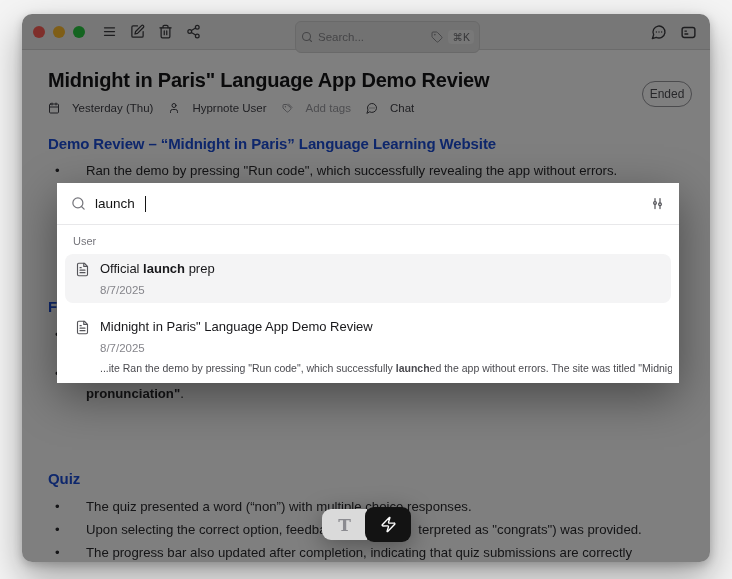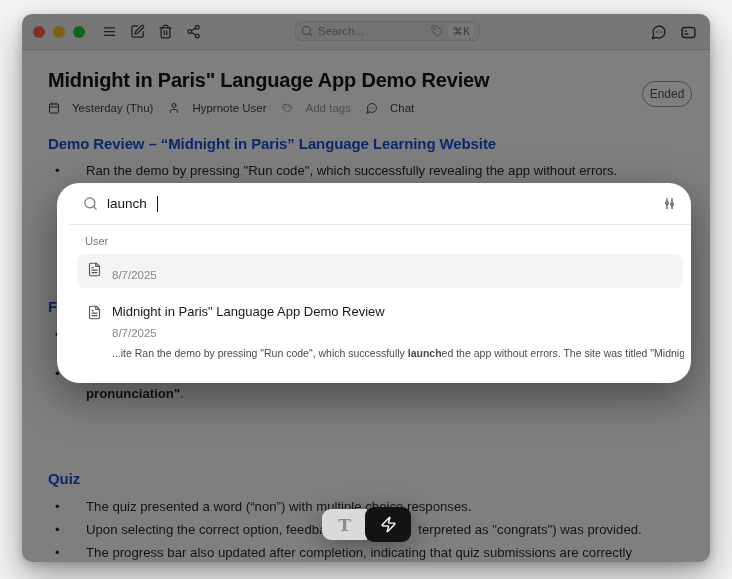--- a/index.html
+++ b/index.html
@@ -18,21 +18,21 @@
   .titlebar{
     position:absolute;top:0;left:0;right:0;height:36px;
     background:#eeeeee;border-bottom:1px solid #d7d7d7;
     display:flex;align-items:center;box-sizing:border-box;
   }
   .lights{display:flex;gap:8px;padding-left:11px;}
   .light{width:12px;height:12px;border-radius:50%;}
   .tb-icons{display:flex;gap:10px;margin-left:15px;color:#3a3a3e;}
   .tb-btn{width:18px;height:18px;display:flex;align-items:center;justify-content:center;background:none;border:none;padding:0;color:#3a3a3e;cursor:default;}
   .searchpill{
-    position:absolute;left:273px;top:7px;width:185px;height:20px;box-sizing:border-box;
+    position:absolute;left:273px;top:7px;width:185px;height:32px;box-sizing:border-box;
     background:#e5e5e5;border:1px solid #d3d3d3;border-radius:6px;
     display:flex;align-items:center;gap:5px;padding:0 5px;
     color:#8a8a8e;font-size:11.5px;
   }
   .pill-spacer{flex:1;}
   .kbd{background:#f0f0f0;border-radius:4px;padding:1px 4px;font-size:10.5px;color:#6e6e73;}
   .tr-icons{position:absolute;right:13px;top:0;height:36px;display:flex;align-items:center;gap:11px;color:#3a3a3e;}
   
   .note-title{position:absolute;left:26px;top:55px;margin:0;font-size:20px;font-weight:700;color:#151517;letter-spacing:-0.2px;}
   .meta{position:absolute;left:26px;top:88px;display:flex;gap:15px;align-items:center;font-size:11.5px;color:#3f3f46;}
@@ -49,23 +49,22 @@
     position:absolute;left:30px;width:624px;box-sizing:border-box;padding-left:34px;
     font-size:13.2px;line-height:19.5px;color:#2b2b2e;
   }
   .bullet::before{content:"\2022";position:absolute;left:3px;top:0;}
   .textline{position:absolute;left:64px;font-size:13.2px;line-height:19.5px;color:#2b2b2e;}
   
   .scrim{position:absolute;inset:0;background:rgba(0,0,0,0.5);z-index:10;}
   
   .overlay{
     position:absolute;left:35px;top:169px;width:622px;height:200px;z-index:20;
-    background:#fff;border-radius:22px;overflow:hidden;
+    background:#fff;border-radius:0;overflow:hidden;
     box-shadow:0 14px 44px rgba(0,0,0,.42);
-    padding-left:12px;
   }
   .ov-input{height:41px;display:flex;align-items:center;gap:9px;padding:0 14px;border-bottom:1px solid #e8e8ea;color:#76767c;}
   .ov-query{font-size:13.5px;color:#141414;}
   .caret{display:inline-block;width:1.5px;height:16px;background:#141414;margin-left:1px;vertical-align:-3px;animation:blink 1.1s steps(1) infinite;}
   @keyframes blink{50%{opacity:0;}}
   .ov-filter{margin-left:auto;color:#55555a;background:none;border:none;padding:0;display:flex;}
   .ov-group{font-size:11px;color:#76767c;padding:10px 16px 7px;}
   .ov-row{margin:0 8px;padding:7px 10px;border-radius:8px;display:flex;gap:10px;}
   .ov-row.hl{background:#f4f4f5;}
   .ov-row + .ov-row{margin-top:9px;}
@@ -254,20 +253,21 @@
 
     <div class="ov-row hl" style="background: rgb(244, 244, 245);">
       <span class="ov-icon">
           <svg width="15" height="15" viewBox="0 0 24 24" fill="none" stroke="currentColor" stroke-width="1.8" stroke-linecap="round" stroke-linejoin="round">
             <path d="M15 2H6a2 2 0 0 0-2 2v16a2 2 0 0 0 2 2h12a2 2 0 0 0 2-2V7Z"></path>
             <path d="M14 2v5h5"></path>
             <path d="M16 13H8M16 17H8M10 9H8"></path>
           </svg>
         </span>
       <div>
+        <div class="ov-title"><span>Official </span><span style="font-weight: 700;">launch</span><span> prep</span></div>
         <div class="ov-date">8/7/2025</div>
       </div>
     </div>
 
     <div class="ov-row">
       <span class="ov-icon">
           <svg width="15" height="15" viewBox="0 0 24 24" fill="none" stroke="currentColor" stroke-width="1.8" stroke-linecap="round" stroke-linejoin="round">
             <path d="M15 2H6a2 2 0 0 0-2 2v16a2 2 0 0 0 2 2h12a2 2 0 0 0 2-2V7Z"></path>
             <path d="M14 2v5h5"></path>
             <path d="M16 13H8M16 17H8M10 9H8"></path>

